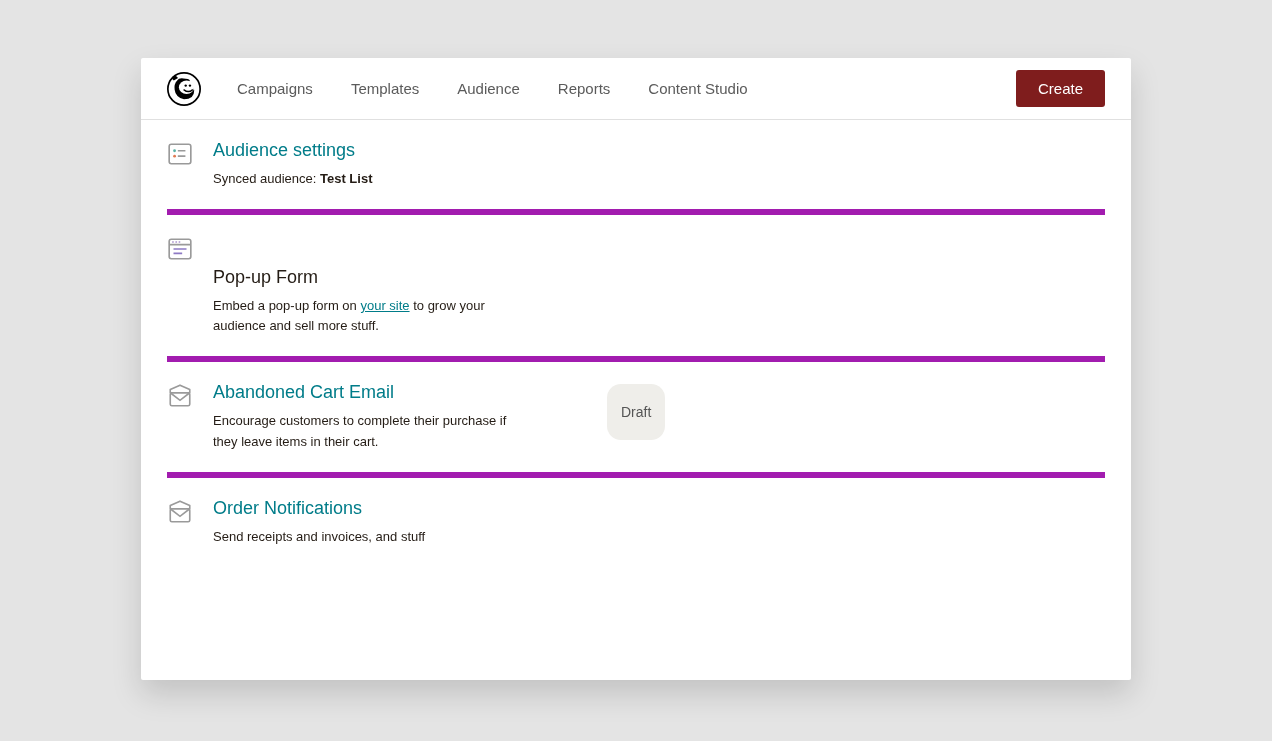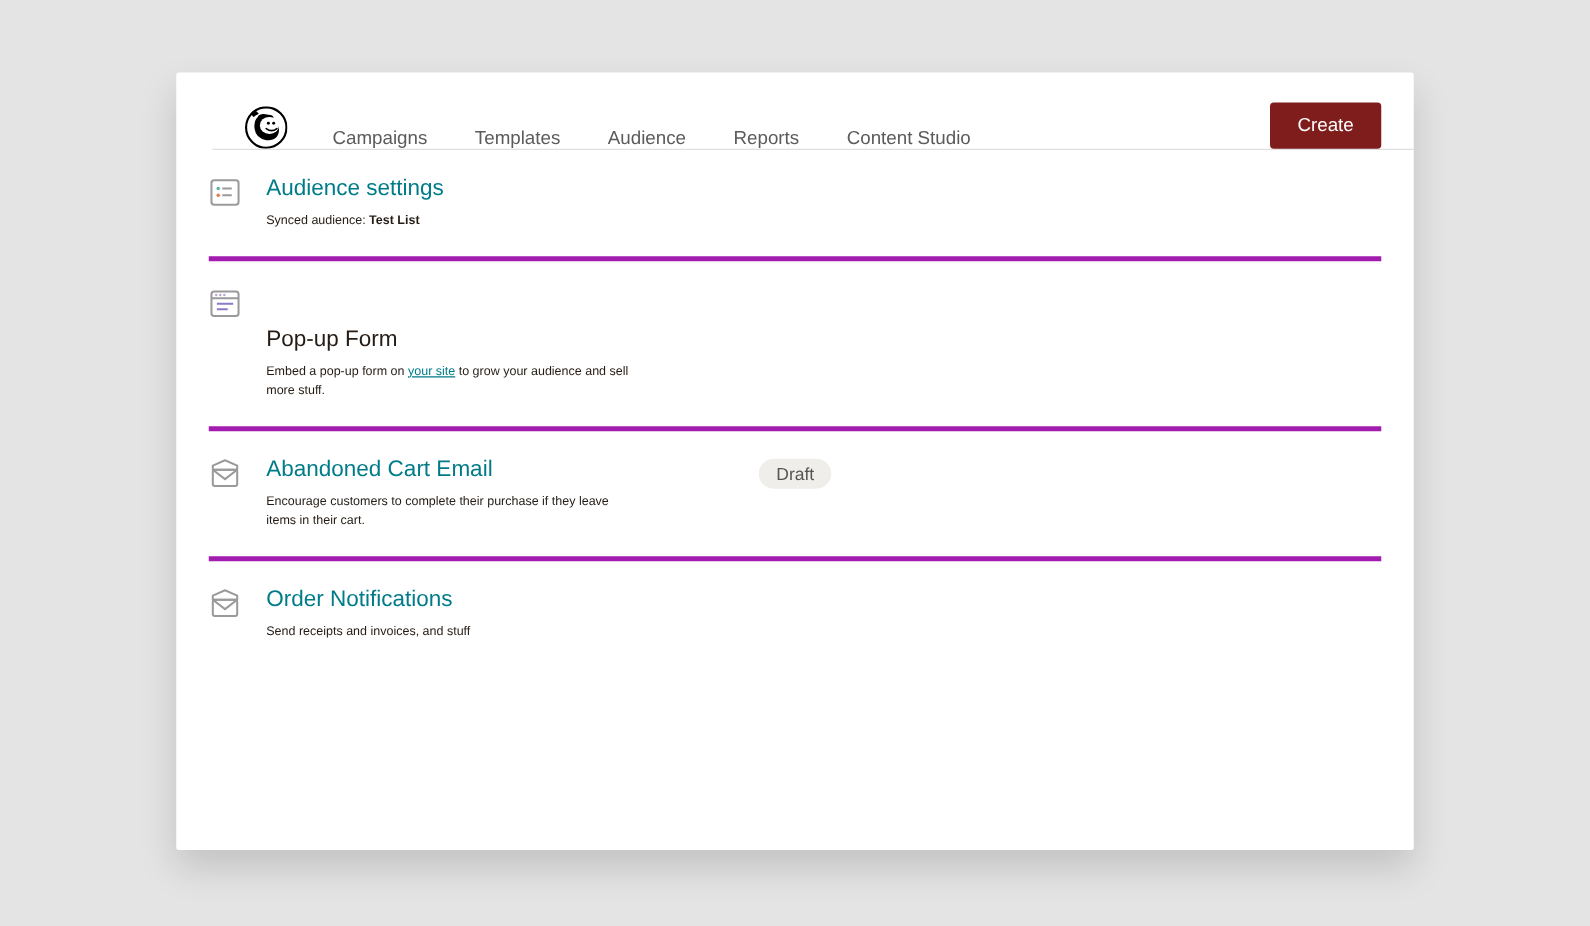--- a/index.html
+++ b/index.html
@@ -21,23 +21,22 @@
     box-shadow: 0 14px 30px rgba(0,0,0,0.15);
     border-radius: 2px;
     overflow: hidden;
     display: flex;
     flex-direction: column;
   }
   .topbar {
     height: 62px;
     border-bottom: 1px solid #e0e0e0;
     display: flex;
-    align-items: flex-end;
+    align-items: center;
     padding: 0 26px;
-    margin-left: 29px;
   }
   .logo {
     width: 34px; height: 34px;
     display:flex; align-items:center; justify-content:center;
     margin-right: 36px;
   }
   .nav { display: flex; gap: 38px; }
   .nav-item {
     color: #5b5b5b;
     font-size: 15px;
@@ -56,52 +55,52 @@
   }
   .content {
     flex:1;
     overflow: hidden;
     padding: 0 26px;
   }
   .row {
     display: flex;
     align-items: flex-start;
     padding: 20px 0;
-    border-bottom: 4px solid #a21caf;
+    border-bottom: 6px solid #a21caf;
   }
   .row:first-child { padding-top: 20px; }
   .row:last-child { border-bottom: none; }
   .row-icon {
     width: 26px; height: 26px;
     margin-right: 20px;
     margin-top: 1px;
     flex-shrink: 0;
   }
   .row-body { min-width: 0;}
   .row-title {
     font-size: 18px;
     font-weight: 400;
     margin-bottom: 8px;
   }
   .row-title.teal { color: #007c89; cursor: pointer; }
   .row-title.dark { color: #241c15; margin-top: 32px; }
   .row-desc {
-    font-size: 10px;
+    font-size: 13px;
     color: #241c15;
     line-height: 1.55;
     max-width: 300px;
   }
   .row-desc a { color: #007c89; text-decoration: underline; }
   .row-desc .bold { font-weight: 700; }
   .badge {
     display: inline-block;
     background: #efeeea;
     color: #555;
     font-size: 14px;
-    padding: 4px 14px;
+    padding: 20px 14px;
     border-radius: 14px;
     margin-left: 94px;
     margin-top: 2px;
   }
 </style>
 </head>
 <body>
 
 <div class="app-window">
 

